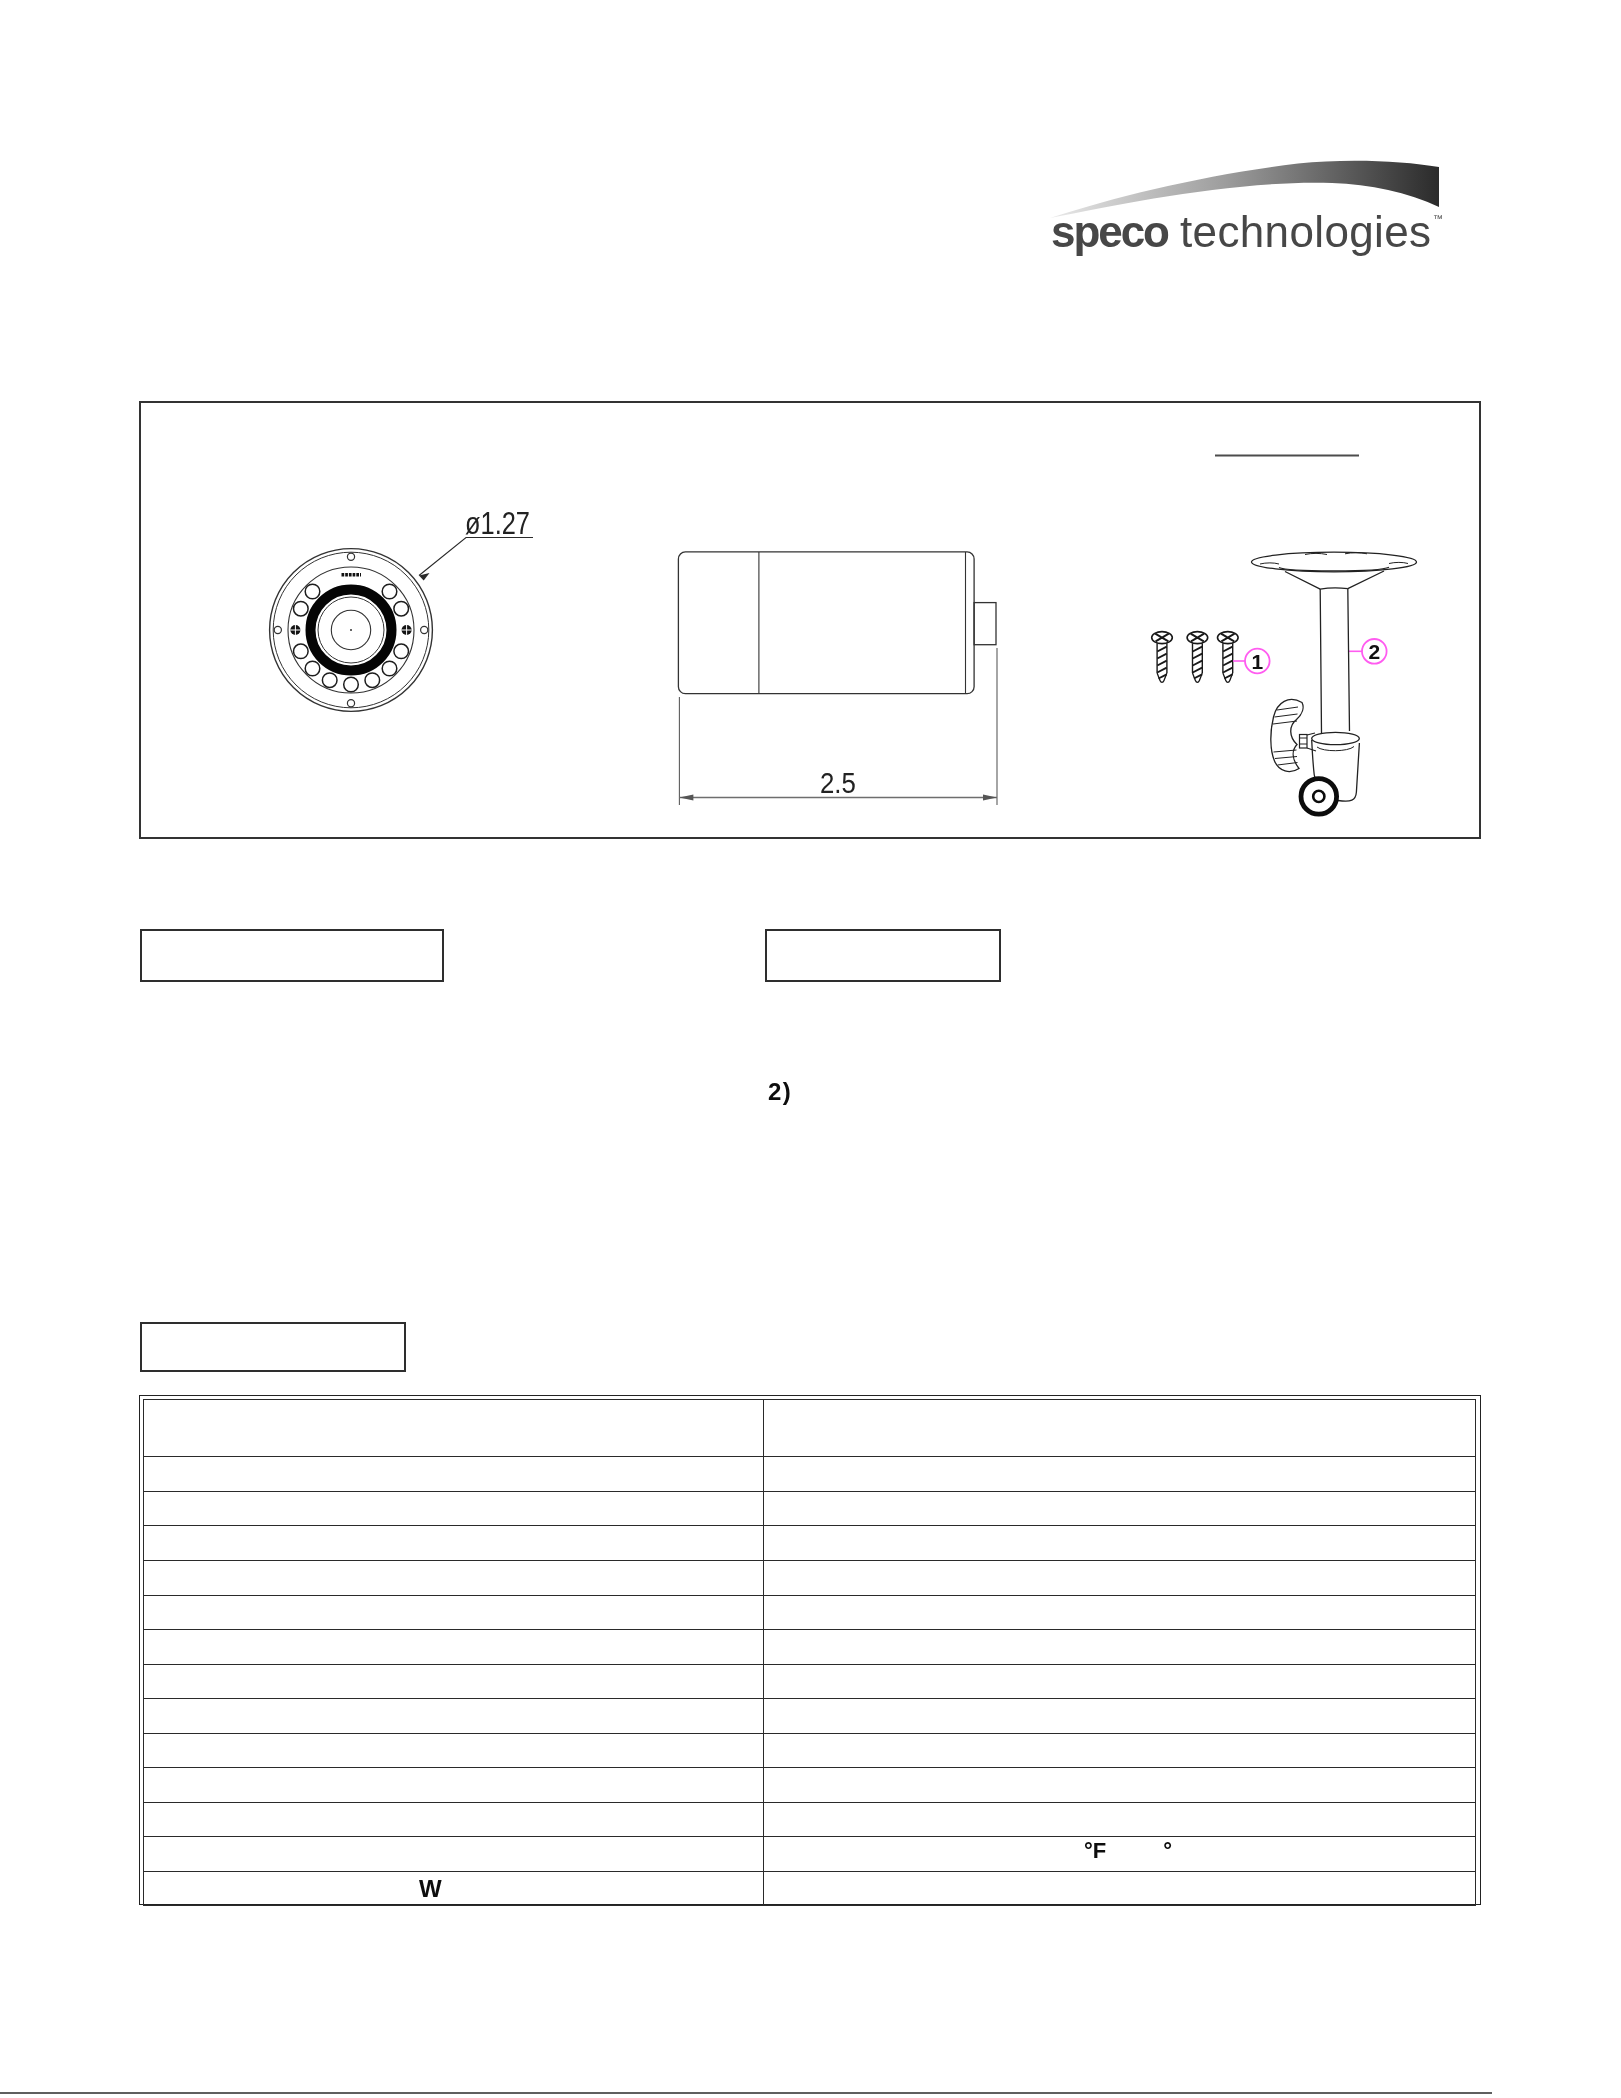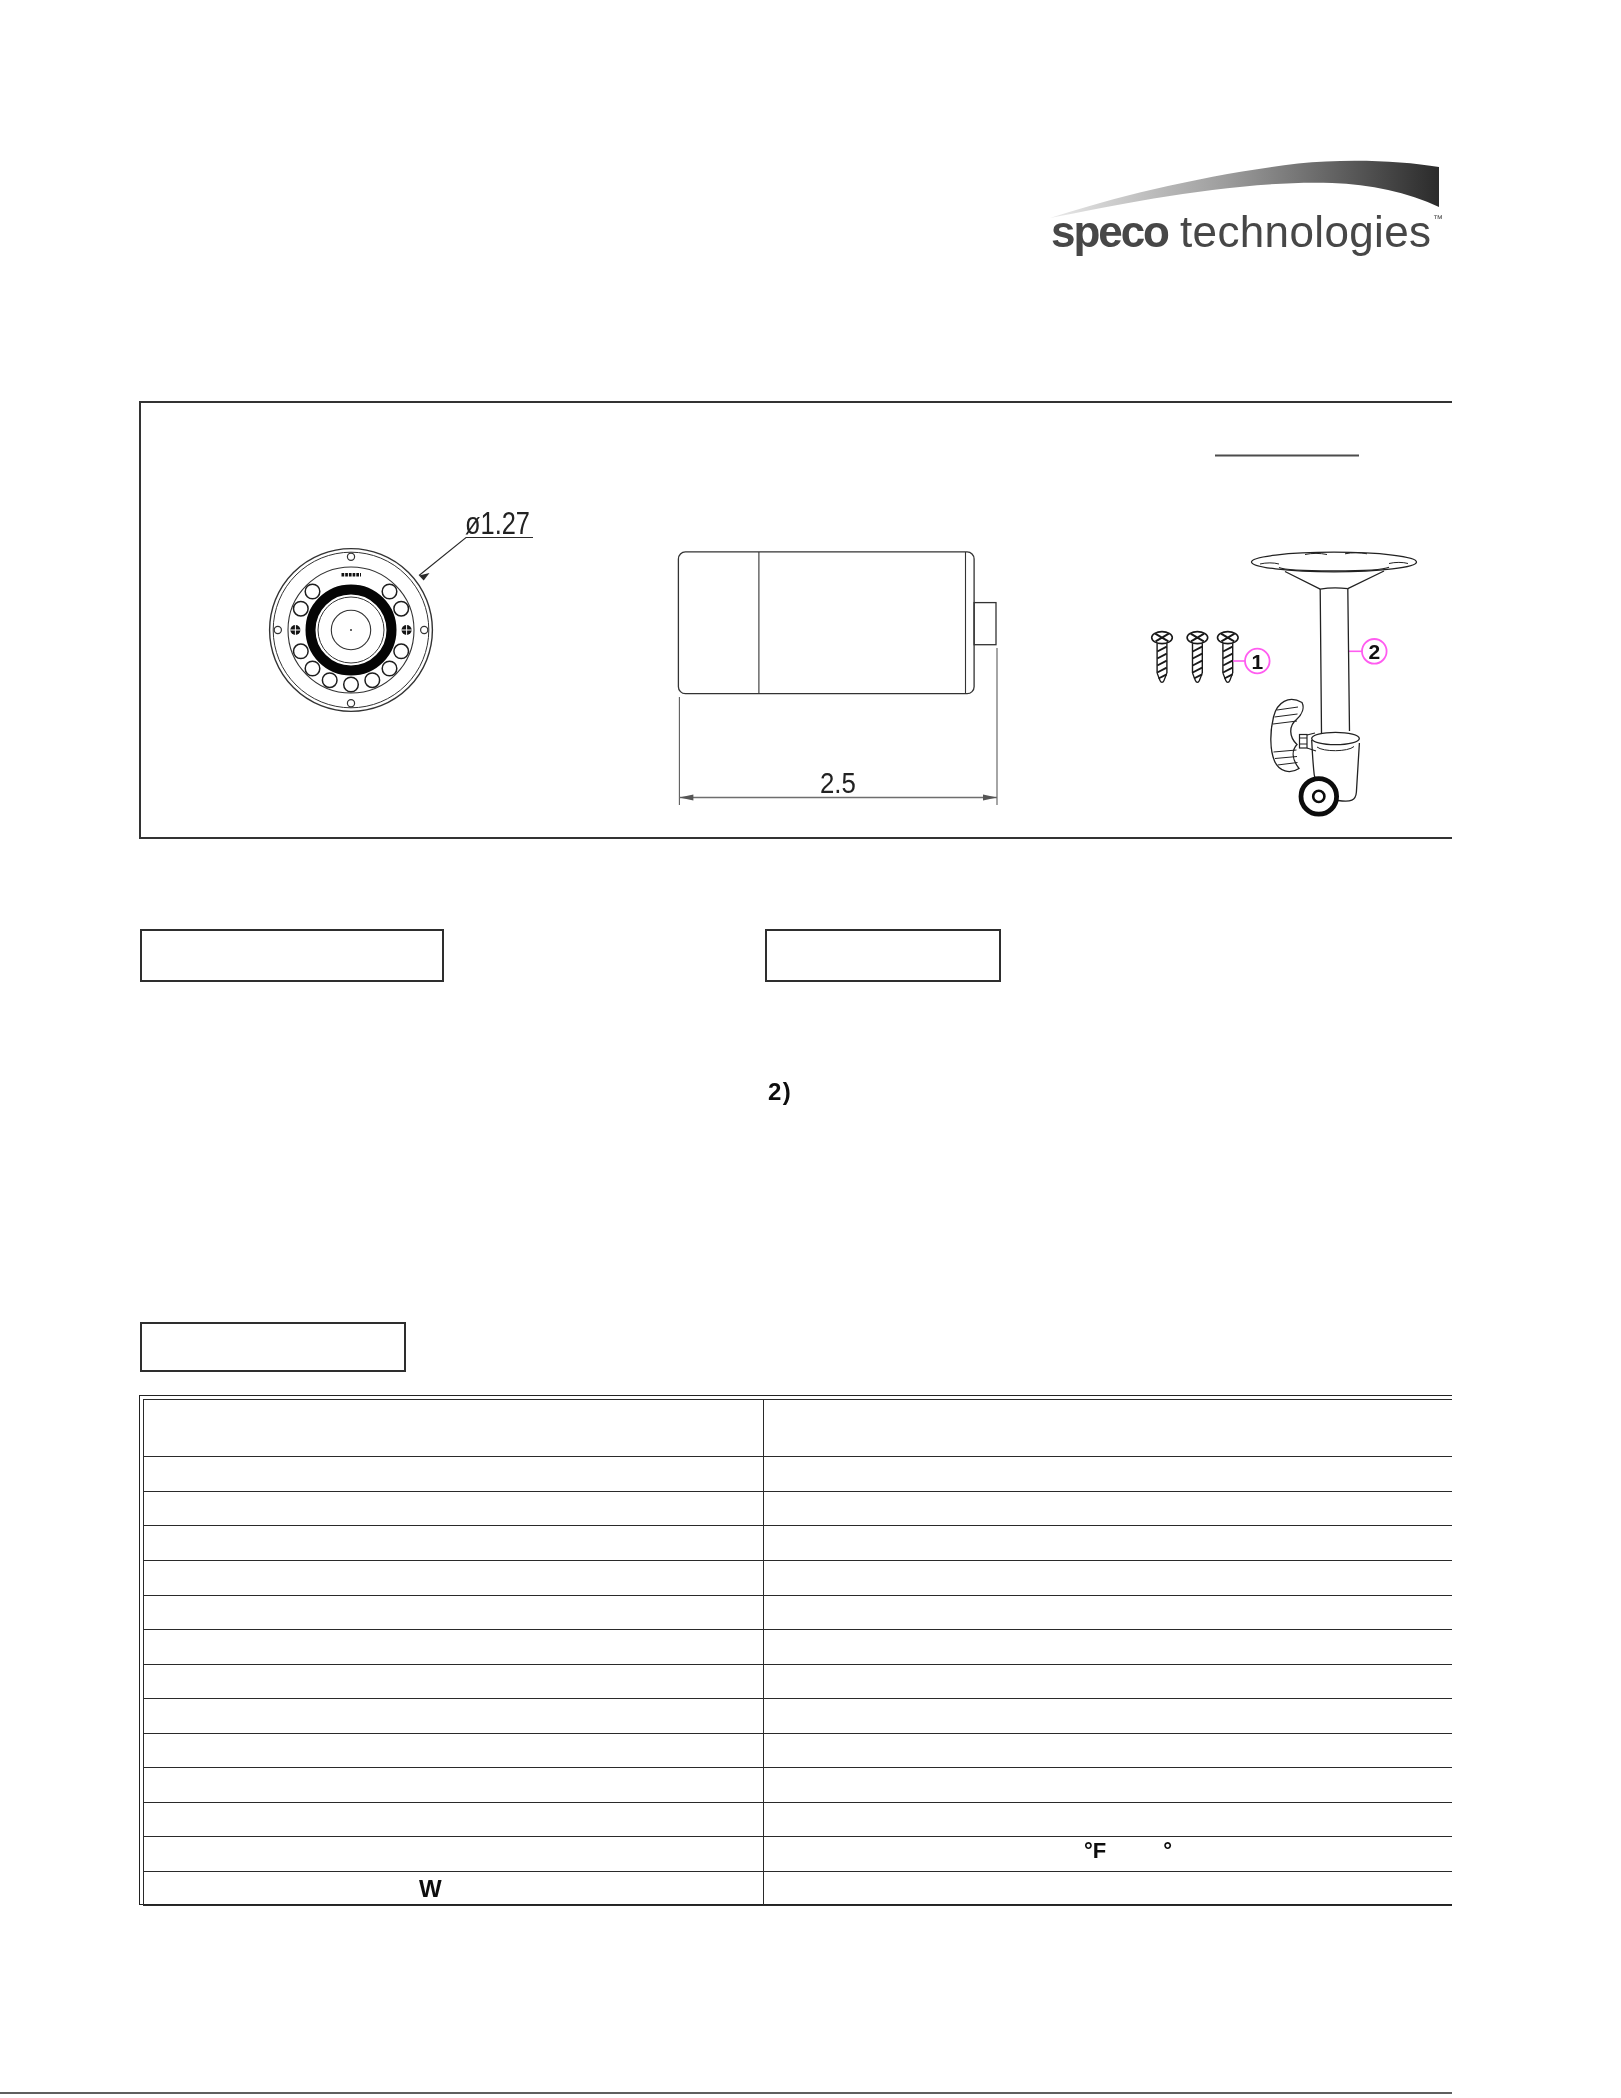--- a/index.html
+++ b/index.html
@@ -1,17 +1,17 @@
 <!DOCTYPE html>
 <html><head>
 <meta charset="utf-8">
 <style>
   html,body{margin:0;padding:0;background:#ffffff;}
   #page{position:relative;width:1452px;height:2098px;background:#fff;overflow:hidden;
-        font-family:"Liberation Sans",sans-serif;}
+        font-family:"Liberation Sans",sans-serif;padding-left:40px;}
   .abs{position:absolute;}
   .box{position:absolute;border:2px solid #2e2e2e;background:#fff;}
 </style>
 </head>
 <body>
 <div id="page">
 
 <svg class="abs" style="left:1040px;top:148px" width="412" height="118" viewBox="0 0 412 118">
   <defs>
     <linearGradient id="sw" x1="0" y1="0" x2="1" y2="0">

